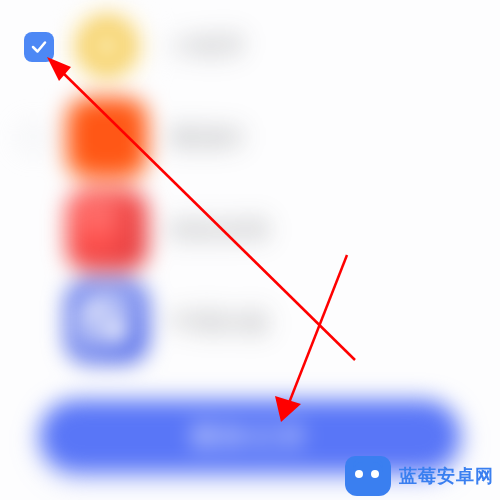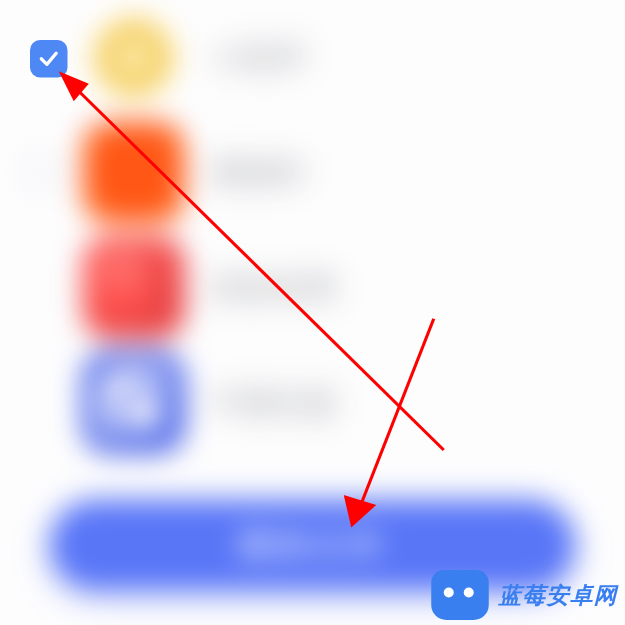--- a/index.html
+++ b/index.html
@@ -113,21 +113,21 @@
     .wm-icon::before{
       content:"";position:absolute;left:8px;right:8px;top:6px;height:10px;
       background:#3a7ff0;border-radius:10px 10px 0 0;
       box-shadow:0 -5px 0 0 #3a7ff0;
     }
     .wm-icon::after{
       content:"";position:absolute;left:10px;top:14px;width:8px;height:8px;background:#fff;border-radius:50%;
       box-shadow:16px 0 0 #fff;
     }
     .wm-text{
-      display:flex;flex-direction:row;line-height:1.05;font-style:italic;
+      display:flex;flex-direction:row;line-height:1.05;
     }
     .wm-cn{font-size:18px;font-weight:700;color:#3a7ff0;letter-spacing:1px;}
     .wm-url{font-size:11px;color:#3a7ff0;letter-spacing:.2px;}
   </style>
 </head>
 <body>
 
 <div class="blur-layer">
   <div class="list">
     <div class="row">

